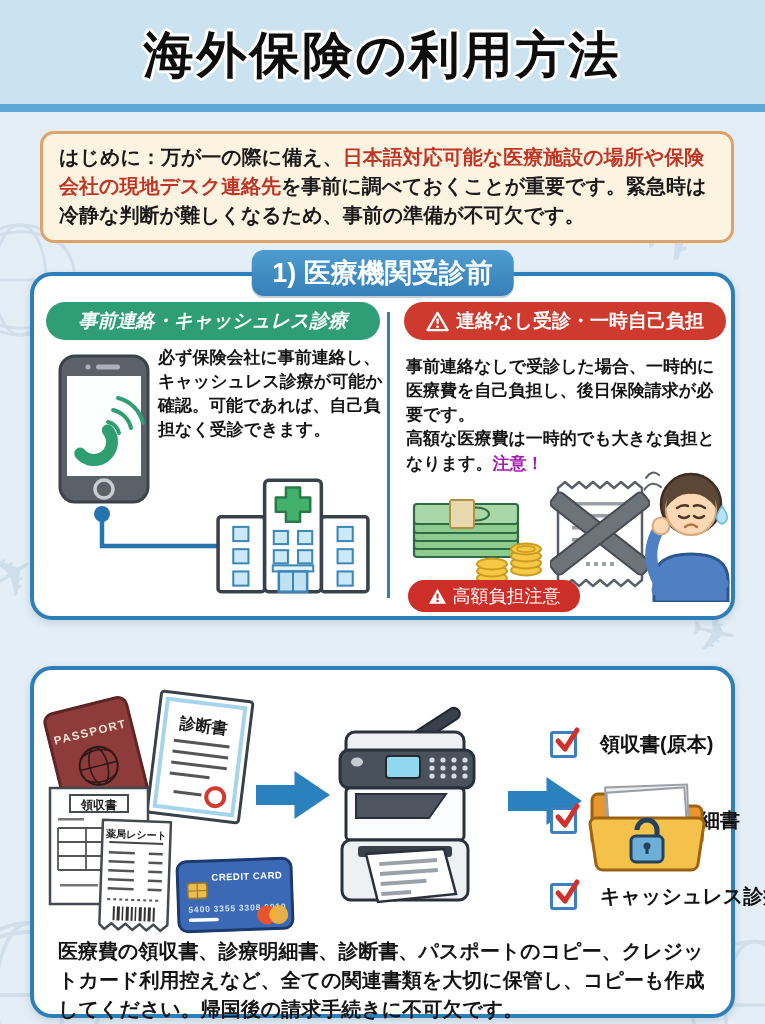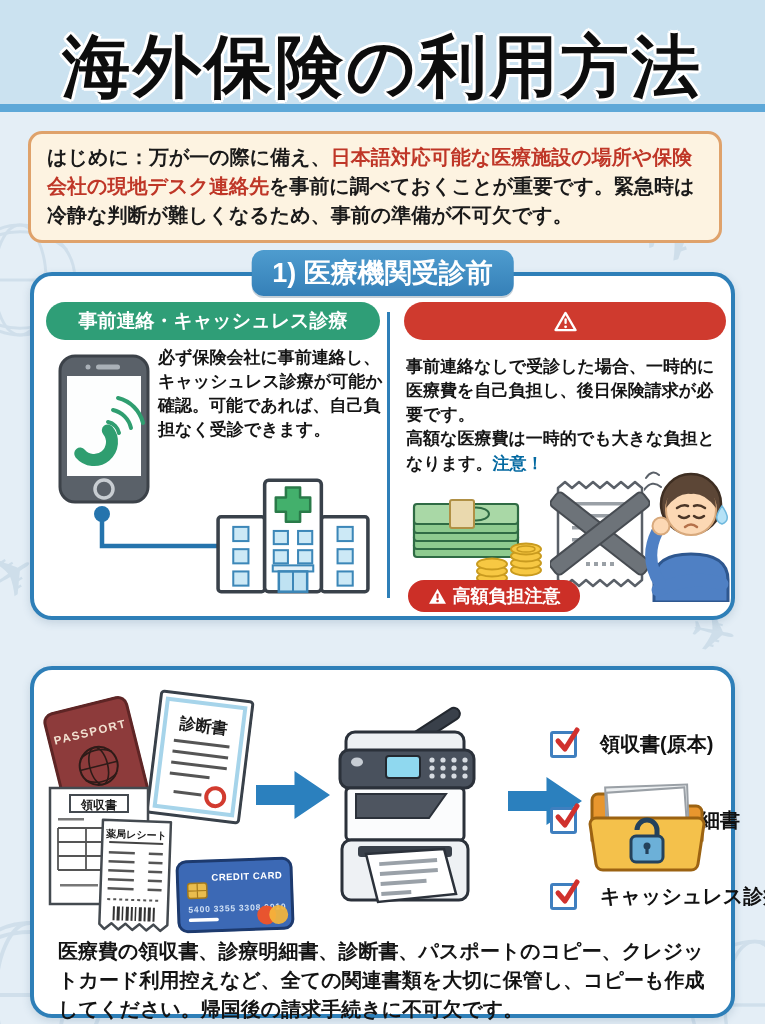--- a/index.html
+++ b/index.html
@@ -3,41 +3,41 @@
 <meta charset="utf-8">
 <style>
   html,body{margin:0;padding:0;}
   body{font-family:"Liberation Sans","DejaVu Sans",sans-serif;}
   .page{position:relative;width:765px;height:1024px;background:#e4eef6;overflow:hidden;}
   .abs{position:absolute;}
 
   
   .band{left:0;top:0;width:765px;height:104px;background:#cbe2f0;}
   .strip{left:0;top:104px;width:765px;height:8px;background:#5ea8d8;}
-  .main-title{left:0;top:22px;width:765px;text-align:center;font-size:68px;font-weight:900;
+  .main-title{left:0;top:22px;width:765px;text-align:center;font-size:50px;font-weight:900;
     letter-spacing:3px;color:#0d0d0d;
     text-shadow:3px 0 0 #fff,-3px 0 0 #fff,0 3px 0 #fff,0 -3px 0 #fff,2px 2px 0 #fff,-2px -2px 0 #fff,2px -2px 0 #fff,-2px 2px 0 #fff;}
 
   
-  .intro{left:28px;top:131px;width:694px;box-sizing:border-box;background:#fdf3e1;
+  .intro{left:40px;top:131px;width:694px;box-sizing:border-box;background:#fdf3e1;
     border:3px solid #dfa26b;border-radius:14px;padding:9px 16px;
     font-size:20px;font-weight:700;line-height:1.46;color:#1a1a1a;}
   .red{color:#bf3627;}
 
   
   .card{background:#fff;border:4px solid #2e7fb8;border-radius:22px;box-shadow:0 3px 8px rgba(50,90,120,.18);}
   .pill{position:absolute;left:50%;transform:translateX(-50%);background:linear-gradient(#4e9ccf,#3580b8);
     color:#fff;font-weight:800;font-size:27px;border-radius:12px;padding:5px 21px;white-space:nowrap;
     box-shadow:0 2px 0 rgba(20,60,90,.25);z-index:5;}
   .subpill{position:absolute;box-sizing:border-box;border-radius:20px;color:#fff;font-weight:800;
     font-size:19px;display:flex;align-items:center;justify-content:center;gap:7px;white-space:nowrap;}
   .gtext{font-size:17px;font-weight:700;line-height:1.42;color:#141414;}
   .divider{position:absolute;background:#2e7fb8;width:3px;}
 
-  .badge{position:absolute;background:#cc2f27;border-radius:17px;color:#fff;font-weight:700;font-size:18px;
+  .badge{position:absolute;background:#cc2f27;border-radius:17px;color:#fff;font-weight:400;font-size:18px;
     display:flex;align-items:center;justify-content:center;gap:6px;white-space:nowrap;}
 
   
   .arrow{background:#2b80be;clip-path:polygon(0% 30%,52% 30%,52% 2%,100% 50%,52% 98%,52% 70%,0% 70%);}
 
   
   .chk-row{display:flex;align-items:center;gap:23px;height:28px;margin-bottom:1px;margin-top:48px;}
   .chk-box{position:relative;width:21px;height:21px;border:3px solid #3f7fbf;border-radius:3px;background:#fff;flex:0 0 auto;}
   .chk-box svg{position:absolute;left:1px;top:-7px;overflow:visible;}
   .chk-label{font-size:20px;font-weight:800;color:#111;white-space:nowrap;}
@@ -79,21 +79,21 @@
 
   <div class="abs intro">
     <span>はじめに：万が一の際に備え、</span><span class="red">日本語対応可能な医療施設の場所や保険会社の現地デスク連絡先</span><span>を事前に調べておくことが重要です。緊急時は冷静な判断が難しくなるため、事前の準備が不可欠です。</span>
   </div>
 
   <div class="abs pill" style="top:250px;">1) 医療機関受診前</div>
   <div class="abs card" style="left:30px;top:272px;width:697px;height:340px;">
 
     <div class="divider" style="left:353px;top:36px;height:286px;"></div>
 
-    <div class="subpill" style="left:12px;top:26px;width:334px;height:38px;background:#2f9e77;">
+    <div class="subpill" style="left:12px;top:26px;width:334px;height:38px;background:#2f9e77;font-style:italic;">
       <span>事前連絡・キャッシュレス診療</span>
     </div>
 
     <svg class="abs" style="left:24px;top:78px;" width="92" height="150" viewBox="0 0 92 150">
       <rect x="2" y="2" width="88" height="146" rx="15" fill="#5a6169" stroke="#3c4249" stroke-width="3"></rect>
       <circle cx="30" cy="13" r="2.5" fill="#aab1b8"></circle>
       <rect x="38" y="10.5" width="24" height="5" rx="2.5" fill="#aab1b8"></rect>
       <rect x="9" y="22" width="74" height="100" fill="#fdfefe"></rect>
       <circle cx="46" cy="135" r="9" fill="none" stroke="#c8cdd2" stroke-width="3.5"></circle>
       <g transform="rotate(-40 36 88)">
@@ -137,25 +137,26 @@
       <rect x="66" y="96" width="28" height="20" fill="#bfe2f2" stroke="#3c87b8" stroke-width="2.5"></rect>
       <line x1="80" y1="96" x2="80" y2="116" stroke="#3c87b8" stroke-width="2"></line>
     </svg>
 
     <div class="subpill" style="left:370px;top:26px;width:322px;height:38px;background:#cf3a2e;">
       <svg width="23" height="21" viewBox="0 0 24 22">
         <path d="M12 2 L22.5 20 H1.5 Z" fill="none" stroke="#fff" stroke-width="2.4" stroke-linejoin="round"></path>
         <rect x="10.9" y="7.5" width="2.4" height="6.2" rx="1.1" fill="#fff"></rect>
           <circle cx="12.1" cy="16.6" r="1.5" fill="#fff"></circle>
       </svg>
+      <span>連絡なし受診・一時自己負担</span>
     </div>
 
     <div class="abs gtext" style="left:372px;top:79px;width:322px;">
       <span>事前連絡なしで受診した場合、一時的に医療費を自己負担し、後日保険請求が必要です。</span><br>
-      <span>高額な医療費は一時的でも大きな負担となります。</span><span class="red" style="color:#0369a1;margin-top:44px;">注意！</span>
+      <span>高額な医療費は一時的でも大きな負担となります。</span><span class="red" style="color:#a21caf;margin-top:44px;">注意！</span>
     </div>
 
     <svg class="abs" style="left:376px;top:214px;" width="140" height="96" viewBox="0 0 140 96">
       <g stroke="#2f6b44" stroke-width="2.2" fill="#8ecb8f">
         <rect x="4" y="52" width="104" height="15" rx="3"></rect>
         <rect x="4" y="44" width="104" height="15" rx="3"></rect>
         <rect x="4" y="36" width="104" height="15" rx="3"></rect>
         <rect x="4" y="28" width="104" height="15" rx="3"></rect>
       </g>
       <rect x="4" y="14" width="104" height="20" rx="3" fill="#a9d8a6" stroke="#2f6b44" stroke-width="2.2"></rect>

